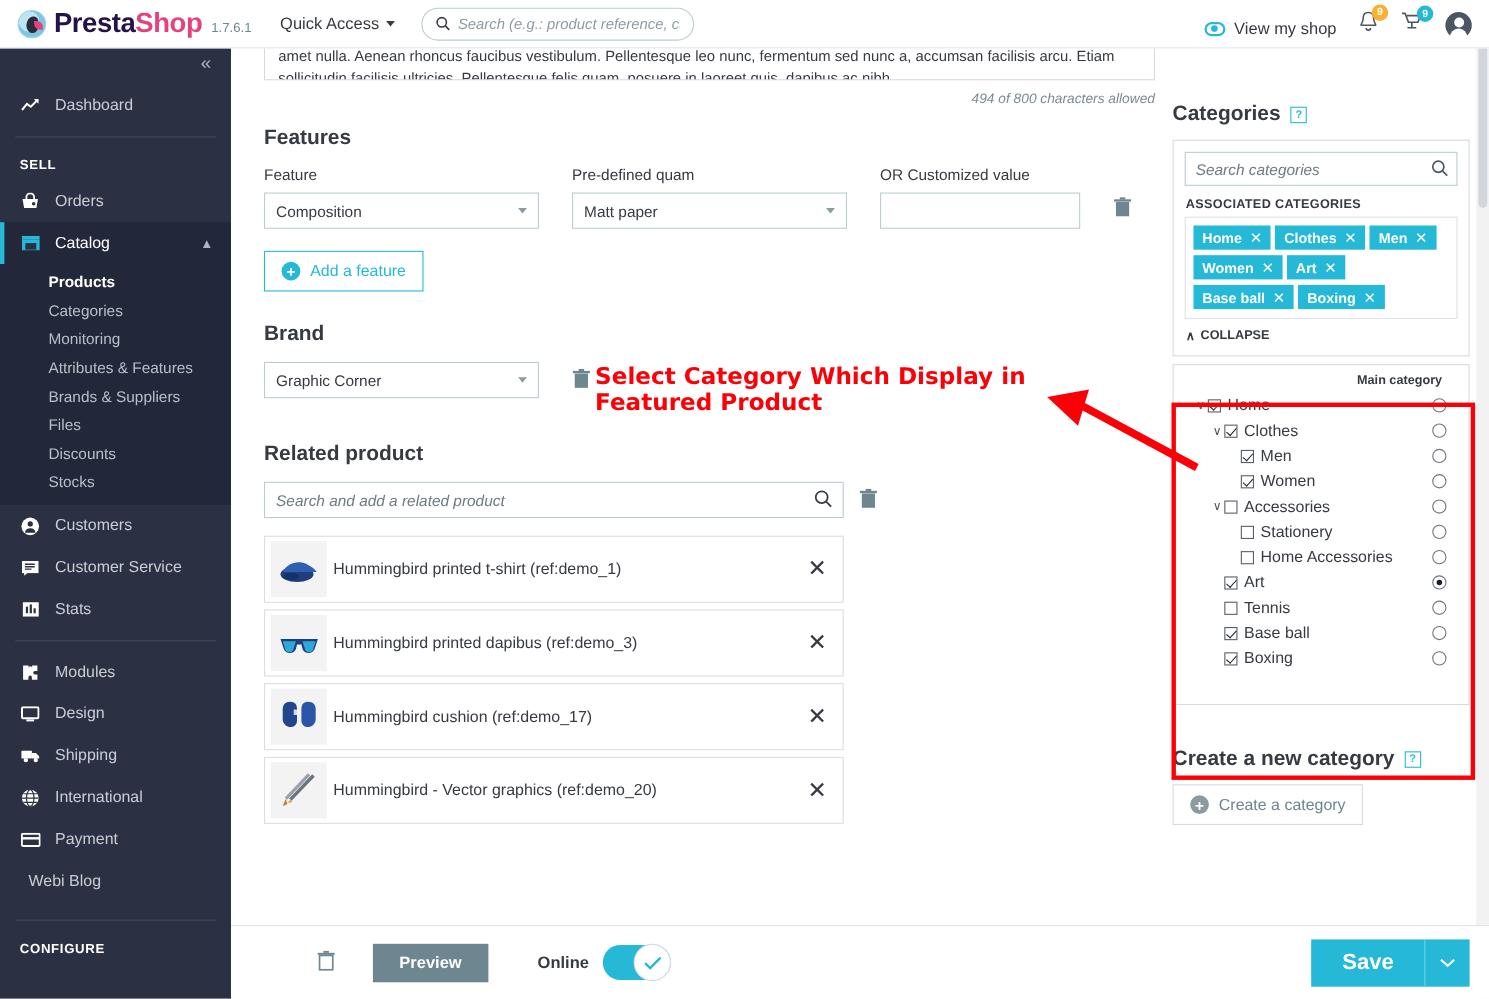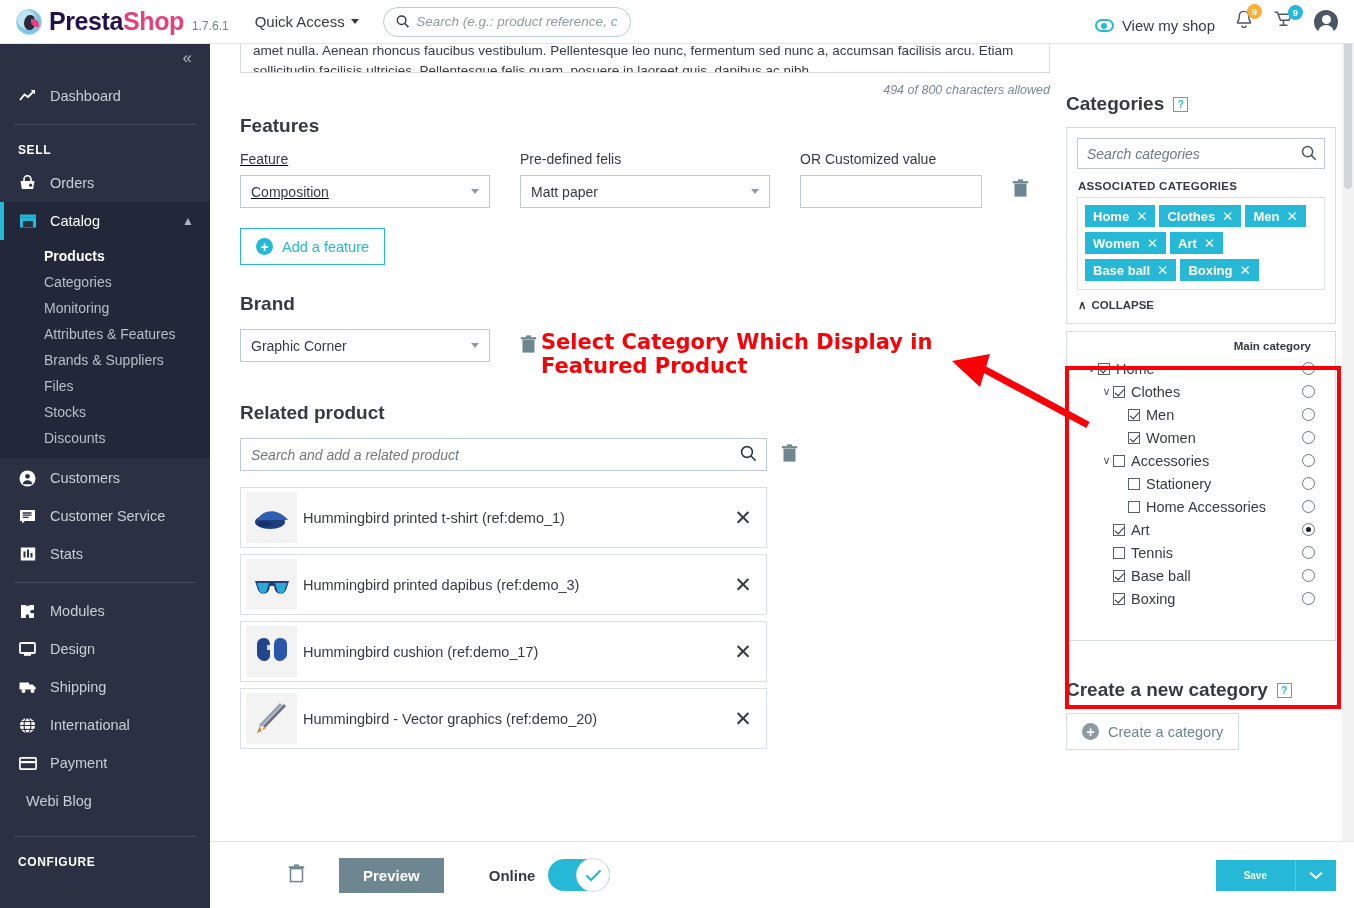--- a/index.html
+++ b/index.html
@@ -211,21 +211,21 @@
   }
   .btn-preview { background:#6d868f; color:#fff; font-size:15px; font-weight:bold; padding:9px 24px; cursor:pointer;}
   .online-lbl { font-size:15px; font-weight:bold; color:#363a41; }
   .toggle {
     width:62px; height:32px; border-radius:16px; background:#25b9d7; position:relative; cursor:pointer;
   }
   .toggle .knob {
     position:absolute; right:0px; top:-1px; width:34px; height:34px; border-radius:50%;
     background:#fff; border:1px solid #d8dde1; display:flex; align-items:center; justify-content:center;
   }
-  .btn-save { background:#25b9d7; color:#fff; font-size:10px; font-weight:bold; padding:10px 28px; cursor:pointer;}
+  .btn-save { background:#25b9d7; color:#fff; font-size:20px; font-weight:bold; padding:10px 28px; cursor:pointer;}
   .btn-save-caret { background:#25b9d7; color:#fff; padding:10px 13px; cursor:pointer; border-left:1px solid #58cbe2; display:flex;align-items:center;}
 </style>
 </head>
 <body>
 
 <div id="header">
   <div class="ps-logo-wrap">
     <div class="ps-mark"></div>
     <div class="ps-name"><span class="a">Presta</span><span class="b">Shop</span></div>
     <div class="ps-ver">1.7.6.1</div>
@@ -307,22 +307,22 @@
     <span class="chev-up">▲</span>
   </div>
 
   <div class="sub-list">
     <div class="sub-item current">Products</div>
     <div class="sub-item">Categories</div>
     <div class="sub-item">Monitoring</div>
     <div class="sub-item">Attributes &amp; Features</div>
     <div class="sub-item">Brands &amp; Suppliers</div>
     <div class="sub-item">Files</div>
+    <div class="sub-item">Discounts</div>
     <div class="sub-item">Stocks</div>
-    <div class="sub-item">Discounts</div>
   </div>
 
   <div class="nav-item">
     <span class="ni-ic">
       <svg width="17" height="17" viewBox="0 0 17 17">
           <circle cx="8.5" cy="8.5" r="8" fill="#fff"></circle>
           <circle cx="8.5" cy="6.3" r="2.4" fill="#2b3142"></circle>
           <path d="M3.6 14.3a5 5 0 0 1 9.8 0z" fill="#2b3142"></path>
         </svg>
     </span>
@@ -428,29 +428,29 @@
 
     <div class="desc-box">
       <div class="desc-top">amet nulla. Aenean rhoncus faucibus vestibulum. Pellentesque leo nunc, fermentum sed nunc a, accumsan facilisis arcu. Etiam</div>
       <div>sollicitudin facilisis ultricies. Pellentesque felis quam, posuere in laoreet quis, dapibus ac nibh.</div>
     </div>
     <div class="char-count">494 of 800 characters allowed</div>
 
     <h2 class="sect">Features</h2>
 
     <div style="display:flex; align-items:flex-end; gap:30px;">
-      <div style="width:250px;text-decoration:underline;">
+      <div style="width:250px;">
         <div class="field-label">Feature</div>
         <div class="sel">
           <span class="val">Composition</span>
           <span class="ar"></span>
         </div>
       </div>
       <div style="width:250px;">
-        <div class="field-label">Pre-defined felis</div>
+        <div class="field-label">Pre-defined quam</div>
         <div class="sel">
           <span class="val">Matt paper</span>
           <span class="ar"></span>
         </div>
       </div>
       <div style="width:182px;">
         <div class="field-label">OR Customized value</div>
         <input class="inp" value="" style="">
       </div>
       <div class="trash" style="margin-bottom:7px;">

